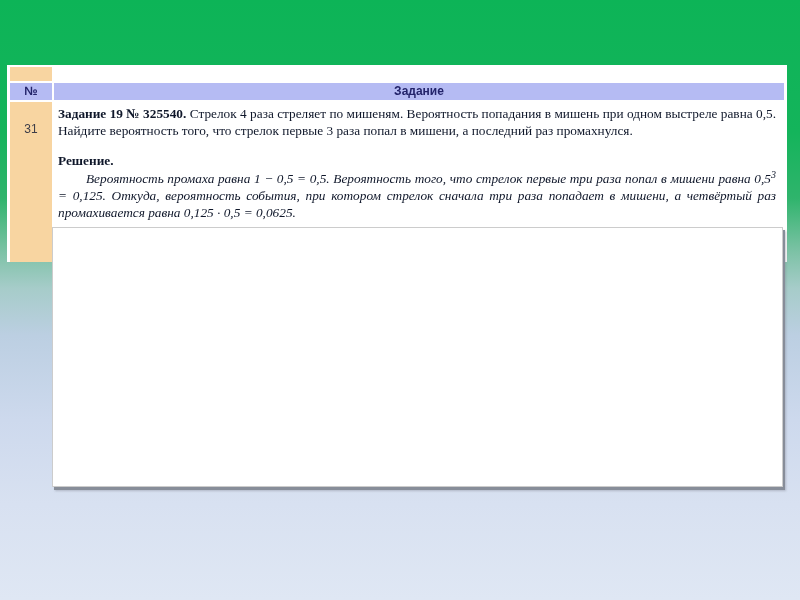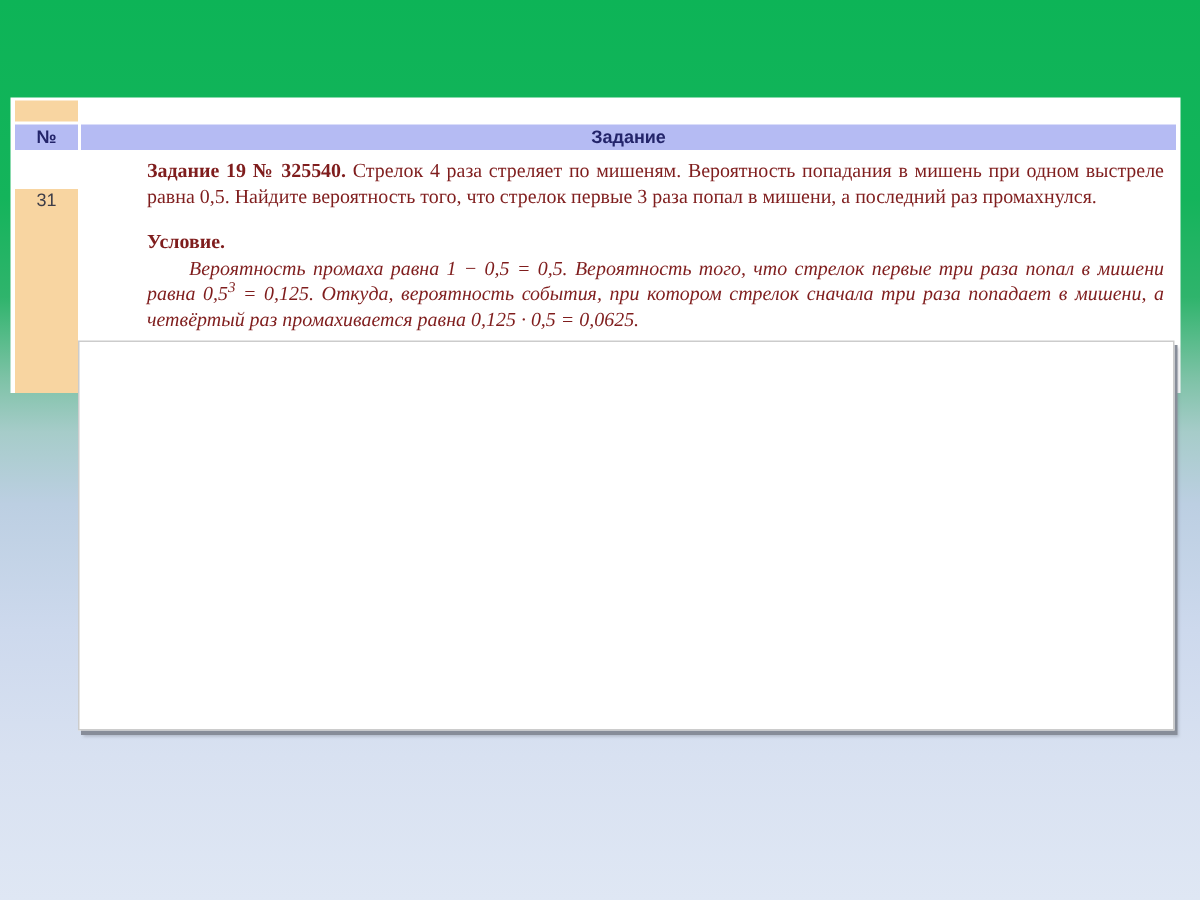--- a/index.html
+++ b/index.html
@@ -56,31 +56,29 @@
     line-height: 17px;
     text-align: center;
   }
   .cell.white { background: #ffffff; }
   .numcell {
     background: #f8d5a1;
     color: #3d3d48;
     font-family: "Liberation Sans", sans-serif;
     font-size: 12px;
     text-align: center;
-    padding-top: 0;
-    margin-top: 24px;
+    padding-top: 20px;
   }
   .taskcell {
     background: #ffffff;
-    color: #7f1d1d;
+    color: #0f172a;
     font-size: 13.3px;
     line-height: 17px;
     padding: 3px 8px 0 4px;
     text-align: justify;
-    margin-left: 40px;
   }
   .taskcell p { margin: 0; }
   .task-label, .solution-label { font-weight: bold; }
   .solution-label {
     margin-top: 13px !important;
   }
   .solution-para {
     margin-top: 1px !important;
     text-indent: 28px;
     font-style: italic;
@@ -107,19 +105,19 @@
 
     <div class="cell orange"></div>
     <div class="cell white"></div>
 
     <div class="cell header">№</div>
     <div class="cell header">Задание</div>
 
     <div class="cell numcell">31</div>
     <div class="cell taskcell">
       <p><span class="task-label">Задание 19 № 325540.</span><span> Стрелок 4 раза стреляет по мишеням. Вероятность попадания в мишень при одном выстреле равна 0,5. Найдите вероятность того, что стрелок первые 3 раза попал в мишени, а последний раз промахнулся.</span></p>
-      <p class="solution-label">Условие.</p>
+      <p class="solution-label">Решение.</p>
       <p class="solution-para"><span>Вероятность промаха равна 1 − 0,5 = 0,5. Вероятность того, что стрелок первые три раза попал в мишени равна 0,5</span><sup>3</sup><span> = 0,125. Откуда, вероятность события, при котором стрелок сначала три раза попадает в мишени, а четвёртый раз промахивается равна 0,125 · 0,5 = 0,0625.</span></p>
     </div>
   </div>
 </div>
 
 <div class="empty-box"></div>
 
 </body></html>

